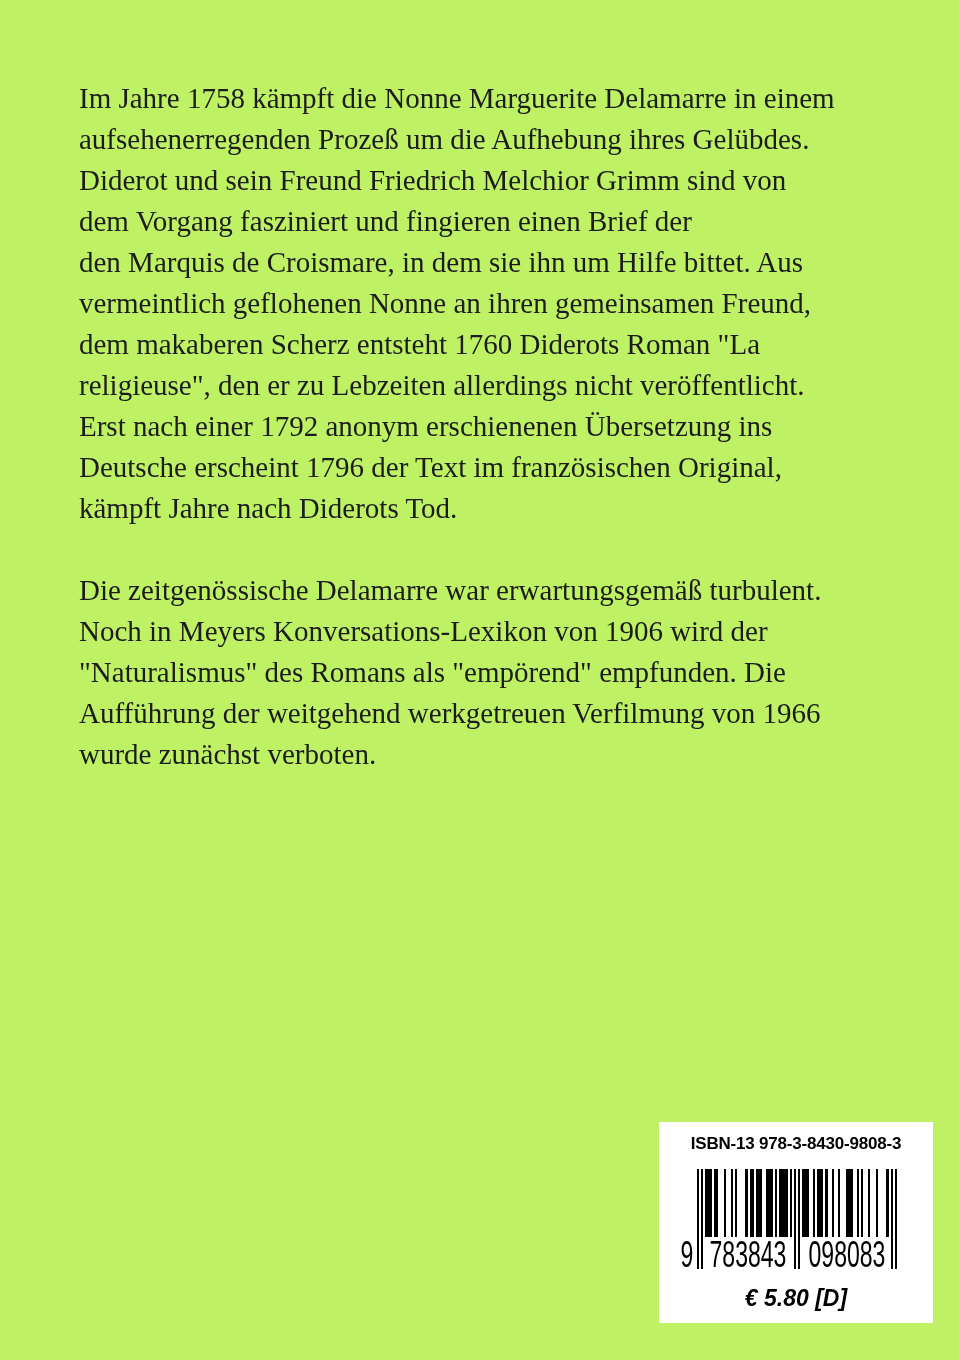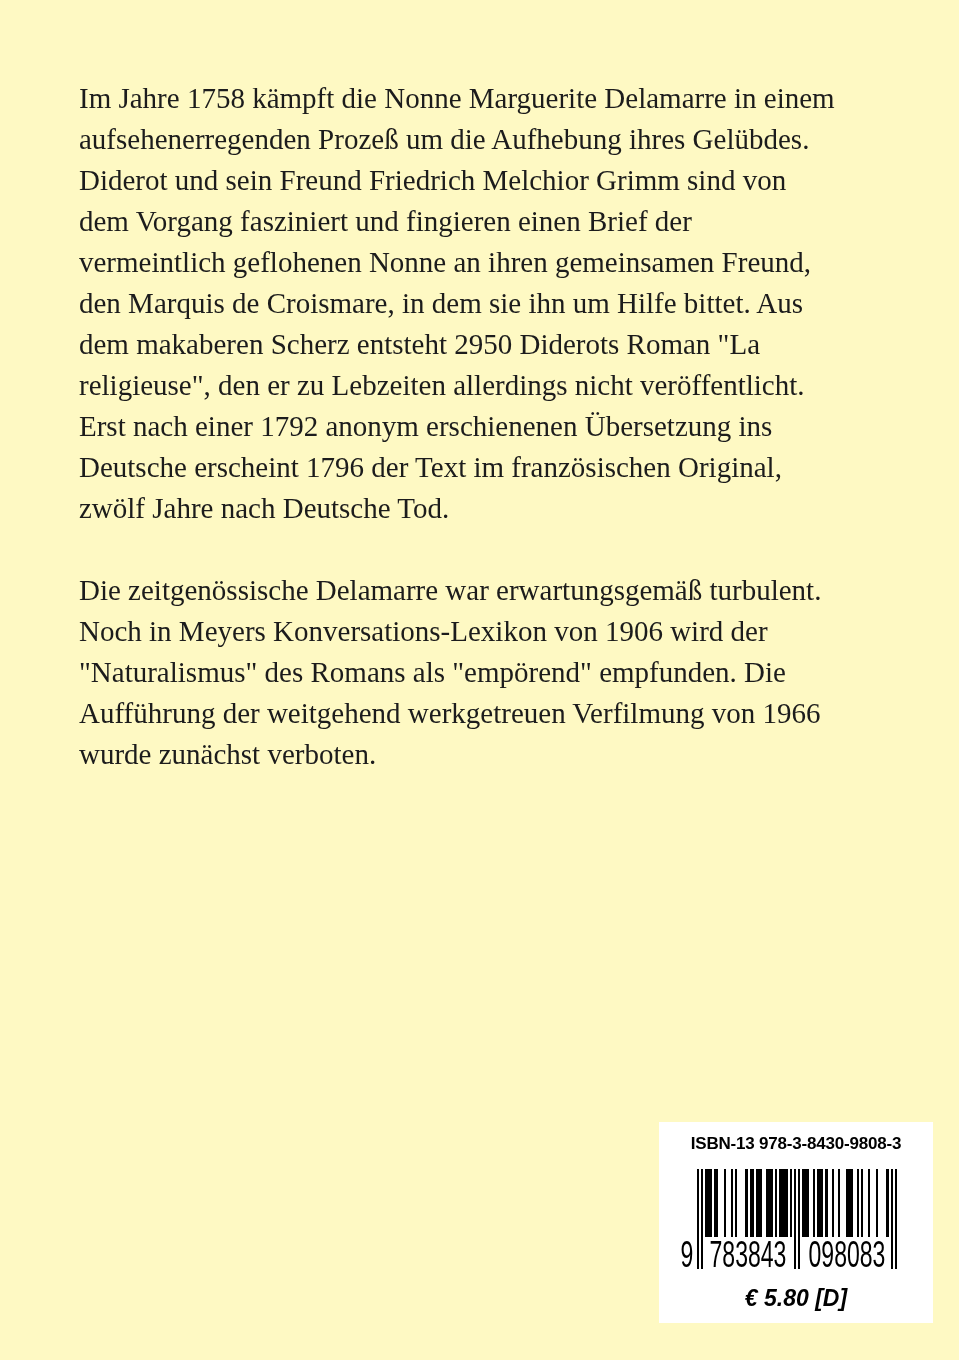--- a/index.html
+++ b/index.html
@@ -1,20 +1,20 @@
 <!DOCTYPE html>
 <html><head>
 <meta charset="utf-8">
 <style>
   html, body { margin: 0; padding: 0; }
   .page {
     position: relative;
     width: 959px;
     height: 1360px;
-    background: #fef9c3;
+    background: #bef264;
     overflow: hidden;
     font-family: "Liberation Serif", serif;
   }
   .blurb {
     position: absolute;
     left: 79px;
     top: 78px;
     width: 825px;
     color: #1c1c1c;
     font-size: 29px;
@@ -91,27 +91,27 @@
 <body>
 
 <div class="page">
 
   <div class="blurb">
       <div class="para">
         <div class="line">Im Jahre 1758 kämpft die Nonne Marguerite Delamarre in einem</div>
         <div class="line">aufsehenerregenden Prozeß um die Aufhebung ihres Gelübdes.</div>
         <div class="line">Diderot und sein Freund Friedrich Melchior Grimm sind von</div>
         <div class="line">dem Vorgang fasziniert und fingieren einen Brief der</div>
+        <div class="line">den Marquis de Croismare, in dem sie ihn um Hilfe bittet. Aus</div>
         <div class="line">vermeintlich geflohenen Nonne an ihren gemeinsamen Freund,</div>
-        <div class="line">den Marquis de Croismare, in dem sie ihn um Hilfe bittet. Aus</div>
-        <div class="line">dem makaberen Scherz entsteht 2950 Diderots Roman "La</div>
+        <div class="line">dem makaberen Scherz entsteht 1760 Diderots Roman "La</div>
         <div class="line">religieuse", den er zu Lebzeiten allerdings nicht veröffentlicht.</div>
         <div class="line">Erst nach einer 1792 anonym erschienenen Übersetzung ins</div>
         <div class="line">Deutsche erscheint 1796 der Text im französischen Original,</div>
-        <div class="line">zwölf Jahre nach Deutsche Tod.</div>
+        <div class="line">kämpft Jahre nach Diderots Tod.</div>
       </div>
       <div class="para">
         <div class="line">Die zeitgenössische Delamarre war erwartungsgemäß turbulent.</div>
         <div class="line">Noch in Meyers Konversations-Lexikon von 1906 wird der</div>
         <div class="line">"Naturalismus" des Romans als "empörend" empfunden. Die</div>
         <div class="line">Aufführung der weitgehend werkgetreuen Verfilmung von 1966</div>
         <div class="line">wurde zunächst verboten.</div>
       </div>
     </div>
 

